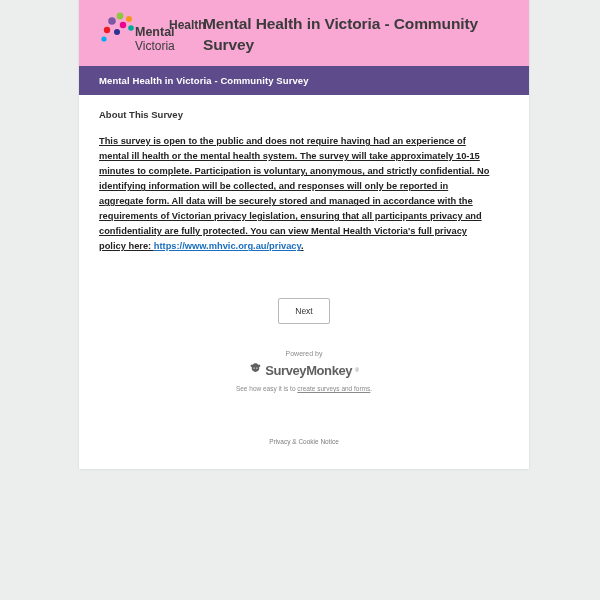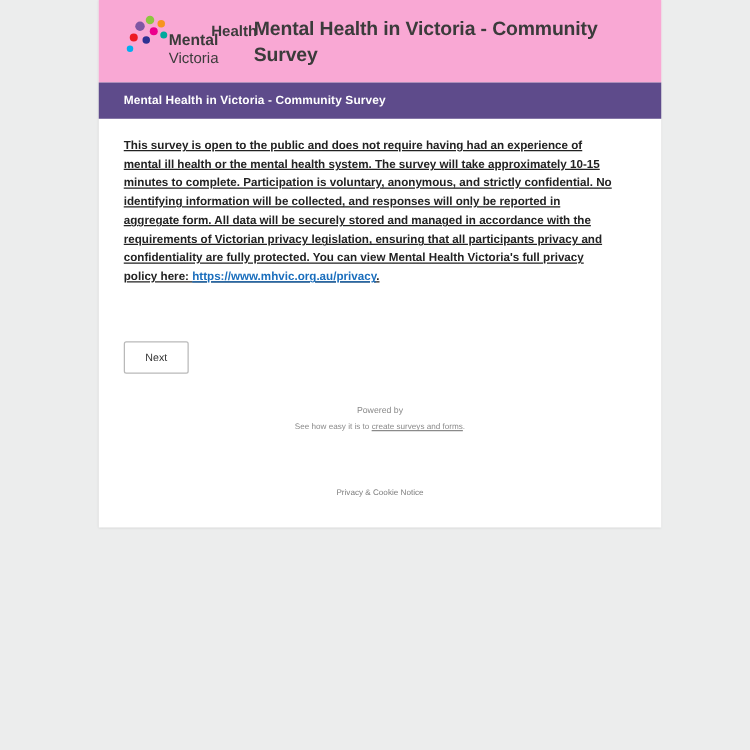--- a/index.html
+++ b/index.html
@@ -78,20 +78,21 @@
     width: 392px;
     text-decoration: underline;
   }
   .intro-text a {
     color: #1a6ebd;
     text-decoration: underline;
   }
   
   .next-row {
     display: flex;
+    justify-content: center;
     margin-top: 44px;
   }
   .next-button {
     width: 52px;
     height: 26px;
     background: #ffffff;
     border: 1px solid #b9b9b9;
     border-radius: 2px;
     font-family: "Liberation Sans", sans-serif;
     font-size: 8.5px;
@@ -173,31 +174,43 @@
         </svg>
         <div style="position:absolute;left:71px;top:8px;font-size:12px;font-weight:bold;color:#3b3b3b;">Health</div>
       </div>
     </div>
     <div class="header-title">Mental Health in Victoria - Community Survey</div>
   </div>
 
   <div class="title-bar">Mental Health in Victoria - Community Survey</div>
 
   <div class="survey-body">
+    <div class="section-heading">About This Survey</div>
 
     <p class="intro-text">
       <span>This survey is open to the public and does not require having had an experience of mental ill health or the mental health system. The survey will take approximately 10-15 minutes to complete. Participation is voluntary, anonymous, and strictly confidential. No identifying information will be collected, and responses will only be reported in aggregate form. All data will be securely stored and managed in accordance with the requirements of Victorian privacy legislation, ensuring that all participants privacy and confidentiality are fully protected. You can view Mental Health Victoria's full privacy policy here: </span><a href="#">https://www.mhvic.org.au/privacy</a><span>.</span>
     </p>
 
     <div class="next-row">
       <button class="next-button">Next</button>
     </div>
 
     <div class="powered-block">
       <div class="powered-label">Powered by</div>
+      <div class="sm-logo">
+        <span>
+          <svg width="13" height="13" viewBox="0 0 13 13" xmlns="http://www.w3.org/2000/svg">
+            <path d="M6.5 1.2c-1.3 0-2.3.7-2.8 1.7-.6-.5-1.5-.4-1.9.2-.4.6-.2 1.4.5 1.8.2.1.4.2.6.2-.1.4-.2.8-.2 1.2 0 2 1.7 3.6 3.8 3.6s3.8-1.6 3.8-3.6c0-.4-.1-.8-.2-1.2.2 0 .4-.1.6-.2.6-.4.8-1.2.4-1.8-.4-.6-1.3-.7-1.9-.2C8.8 1.9 7.8 1.2 6.5 1.2z" fill="#5f5f5f"></path>
+            <circle cx="5.1" cy="6.1" r="0.7" fill="#ffffff"></circle>
+            <circle cx="7.9" cy="6.1" r="0.7" fill="#ffffff"></circle>
+          </svg>
+        </span>
+        <span class="sm-wordmark">SurveyMonkey</span>
+        <span class="sm-tm">®</span>
+      </div>
       <div class="sm-tagline">
         <span>See how easy it is to </span><a href="#">create surveys and forms</a><span>.</span>
       </div>
     </div>
 
     <div class="privacy-notice">
       <a href="#">Privacy &amp; Cookie Notice</a>
     </div>
   </div>
 

